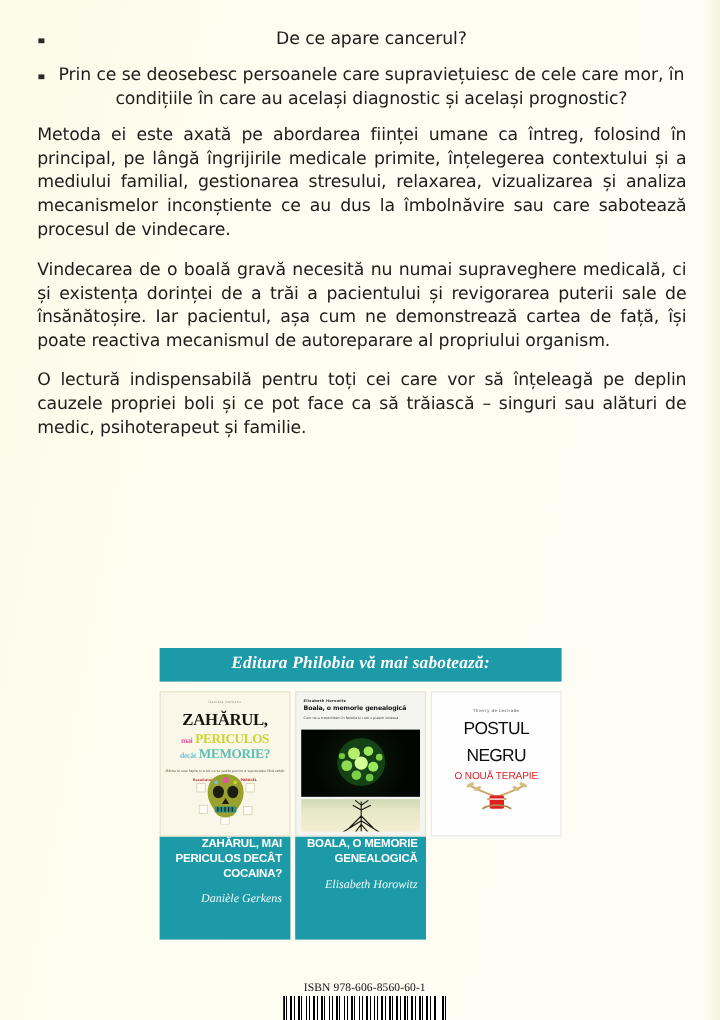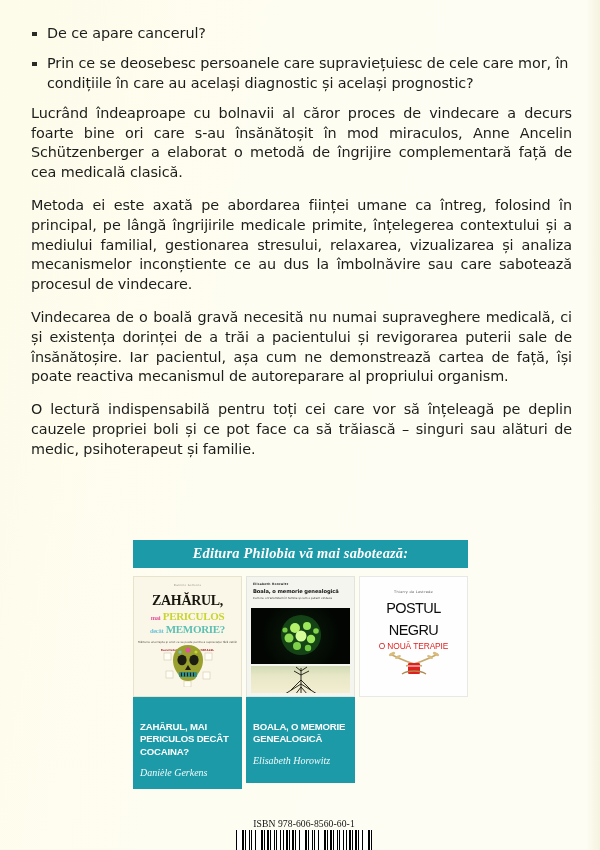--- a/index.html
+++ b/index.html
@@ -39,21 +39,21 @@
     margin: 0 0 0 0;
     padding: 0;
   }
   ul.questions li {
     position: relative;
     padding-left: 16px;
     margin-bottom: 10.5px;
     font-size: 14.4px;
     line-height: 19.6px;
     color: #1d1d1b;
-    text-align: left;
+    text-align: center;
     letter-spacing: -0.1px;
   }
   ul.questions li .bullet {
     position: absolute;
     left: 1px;
     top: 7.5px;
     width: 4.5px;
     height: 4.5px;
     background: #2b2b26;
   }
@@ -98,23 +98,24 @@
   }
   .cover-art {
     position: relative;
     height: 121px;
     overflow: hidden;
     box-sizing: border-box;
   }
   .caption {
     background: #1c9aa8;
     color: #ffffff;
-    padding: 24px 7px 9px 7px;
+    padding: 1px 7px 9px 7px;
     box-sizing: border-box;
     min-height: 86px;
+    text-align: right;
   }
   .caption .ctitle {
     font-family: "Liberation Sans", sans-serif;
     font-weight: bold;
     font-size: 9.6px;
     line-height: 12.4px;
     letter-spacing: -0.2px;
     text-transform: uppercase;
   }
   .caption .cauthor {
@@ -190,21 +191,20 @@
       <li>
         <span class="bullet"></span>
         <span>De ce apare cancerul?</span>
       </li>
       <li>
         <span class="bullet"></span>
         <span>Prin ce se deosebesc persoanele care supraviețuiesc de cele care mor, în condițiile în care au același diagnostic și același prognostic?</span>
       </li>
     </ul>
 
-    <p class="para para-first">Lucrând îndeaproape cu bolnavii al căror proces de vindecare a decurs foarte bine ori care s-au însănătoșit în mod miraculos, Anne Ancelin Schützenberger a elaborat o metodă de îngrijire complementară față de cea medicală clasică.</p>
     <p class="para">Metoda ei este axată pe abordarea ființei umane ca întreg, folosind în principal, pe lângă îngrijirile medicale primite, înțelegerea contextului și a mediului familial, gestionarea stresului, relaxarea, vizualizarea și analiza mecanismelor inconștiente ce au dus la îmbolnăvire sau care sabotează procesul de vindecare.</p>
     <p class="para">Vindecarea de o boală gravă necesită nu numai supraveghere medicală, ci și existența dorinței de a trăi a pacientului și revigorarea puterii sale de însănătoșire. Iar pacientul, așa cum ne demonstrează cartea de față, își poate reactiva mecanismul de autoreparare al propriului organism.</p>
     <p class="para">O lectură indispensabilă pentru toți cei care vor să înțeleagă pe deplin cauzele propriei boli și ce pot face ca să trăiască – singuri sau alături de medic, psihoterapeut și familie.</p>
   </div>
 
   <div class="reco">
     <div class="reco-header">Editura Philobia vă mai sabotează:</div>
 
     <div class="covers">
 

